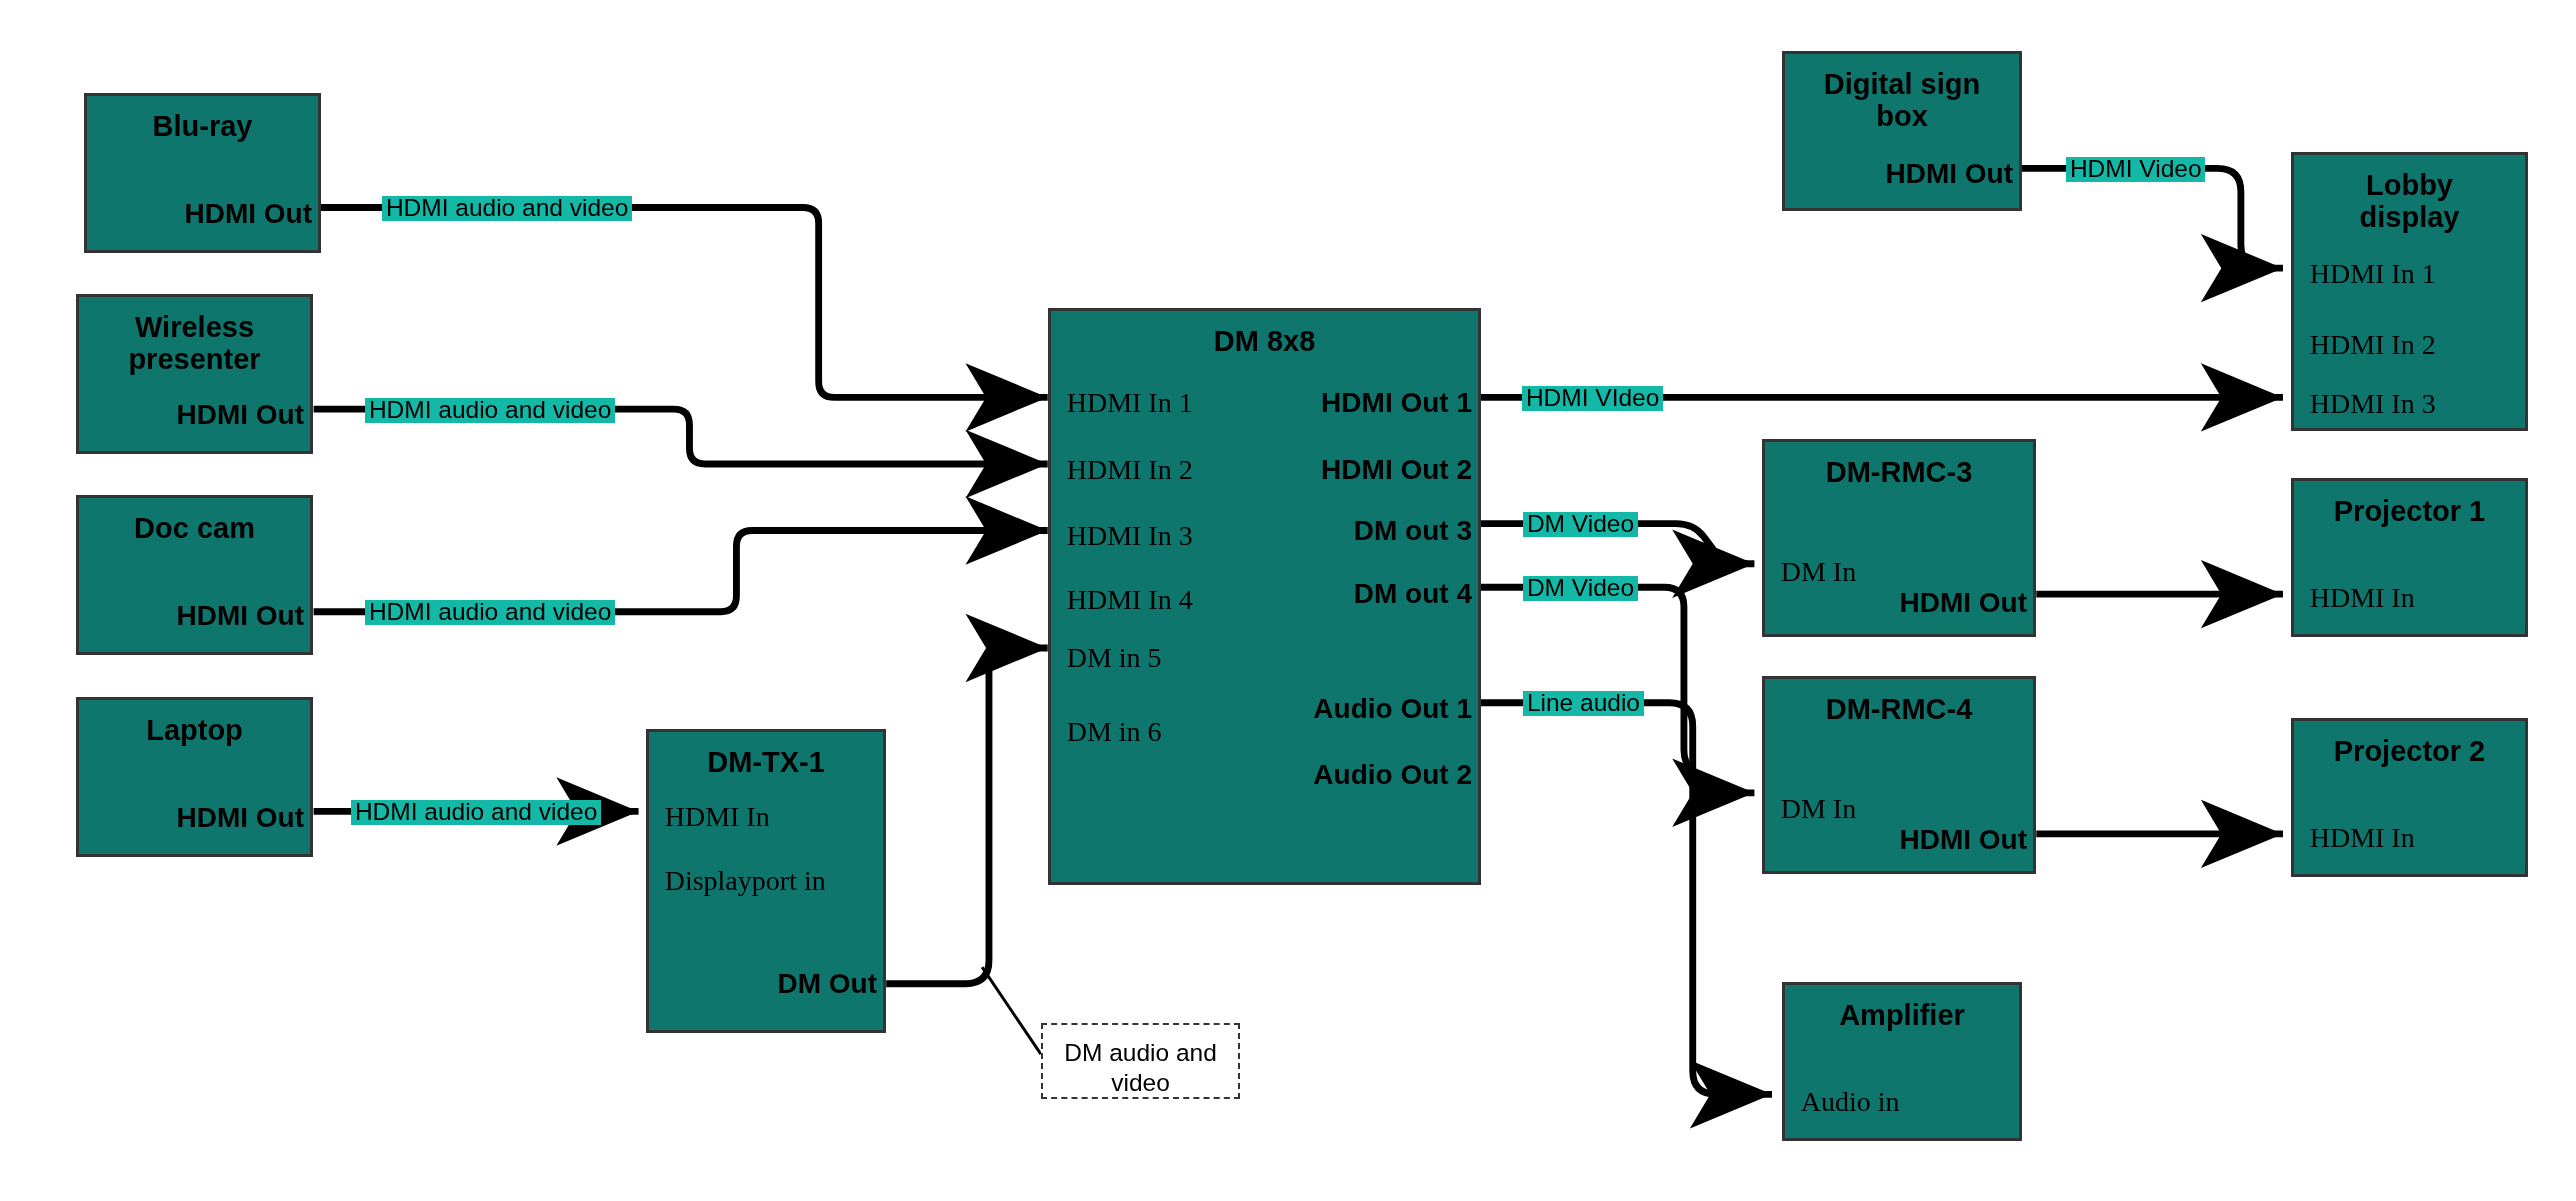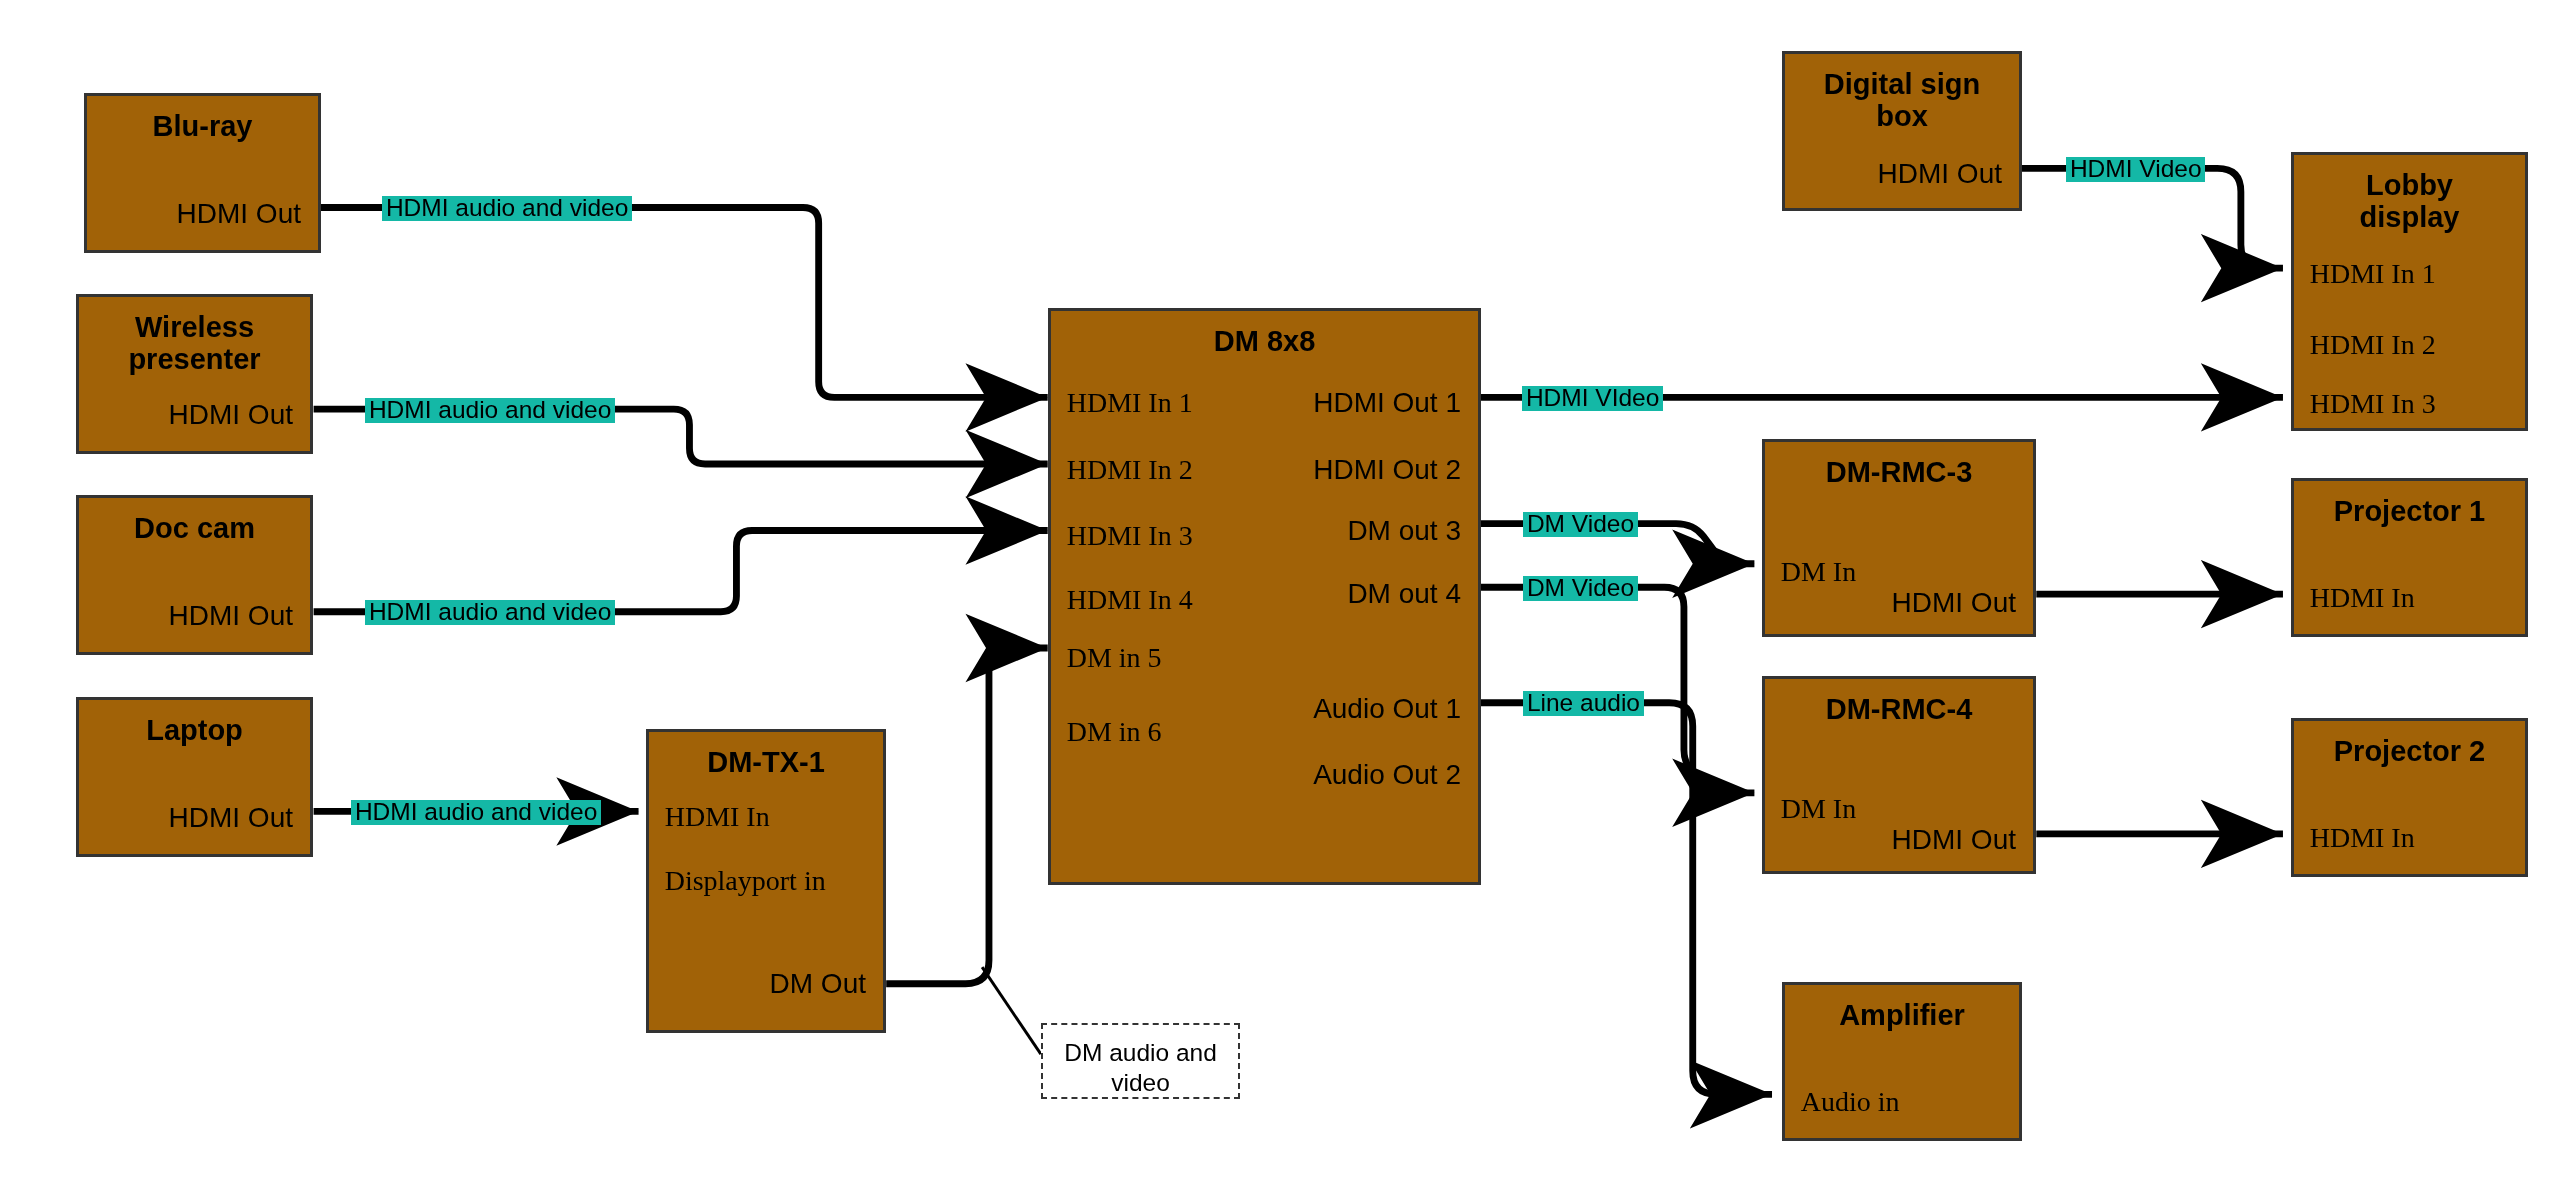--- a/index.html
+++ b/index.html
@@ -35,39 +35,39 @@
   }
   .wire-thin {
     fill: none;
     stroke: #000000;
     stroke-width: 3;
   }
   .box {
     position: absolute;
     box-sizing: border-box;
     border: 3.9px solid #333333;
-    background: #a16207;
+    background: #0f766e;
   }
   .box-title {
     text-align: center;
     font-weight: bold;
     font-size: 29px;
     color: #000000;
     line-height: 1.12;
     margin-top: 13.7px;
   }
   .port {
     position: absolute;
     font-size: 28px;
     color: #000000;
     white-space: nowrap;
     line-height: 1;
   }
   .port-left  { left: 15.7px; font-family: Liberation Serif, serif; }
-  .port-right { right: 17px; }
+  .port-right { right: 6px; font-weight: bold; }
   .edge-label {
     position: absolute;
     font-size: 24.5px;
     color: #000000;
     white-space: nowrap;
     background: #14b8a6;
     line-height: 1;
     padding: 0 3.9px;
   }
   .callout {

